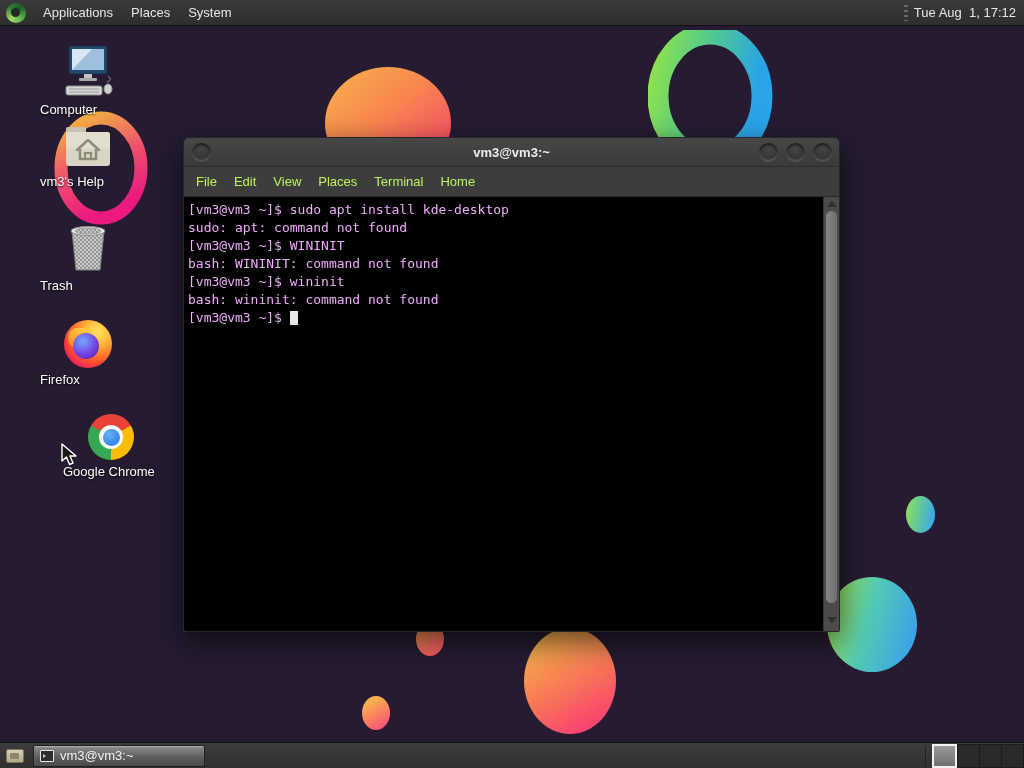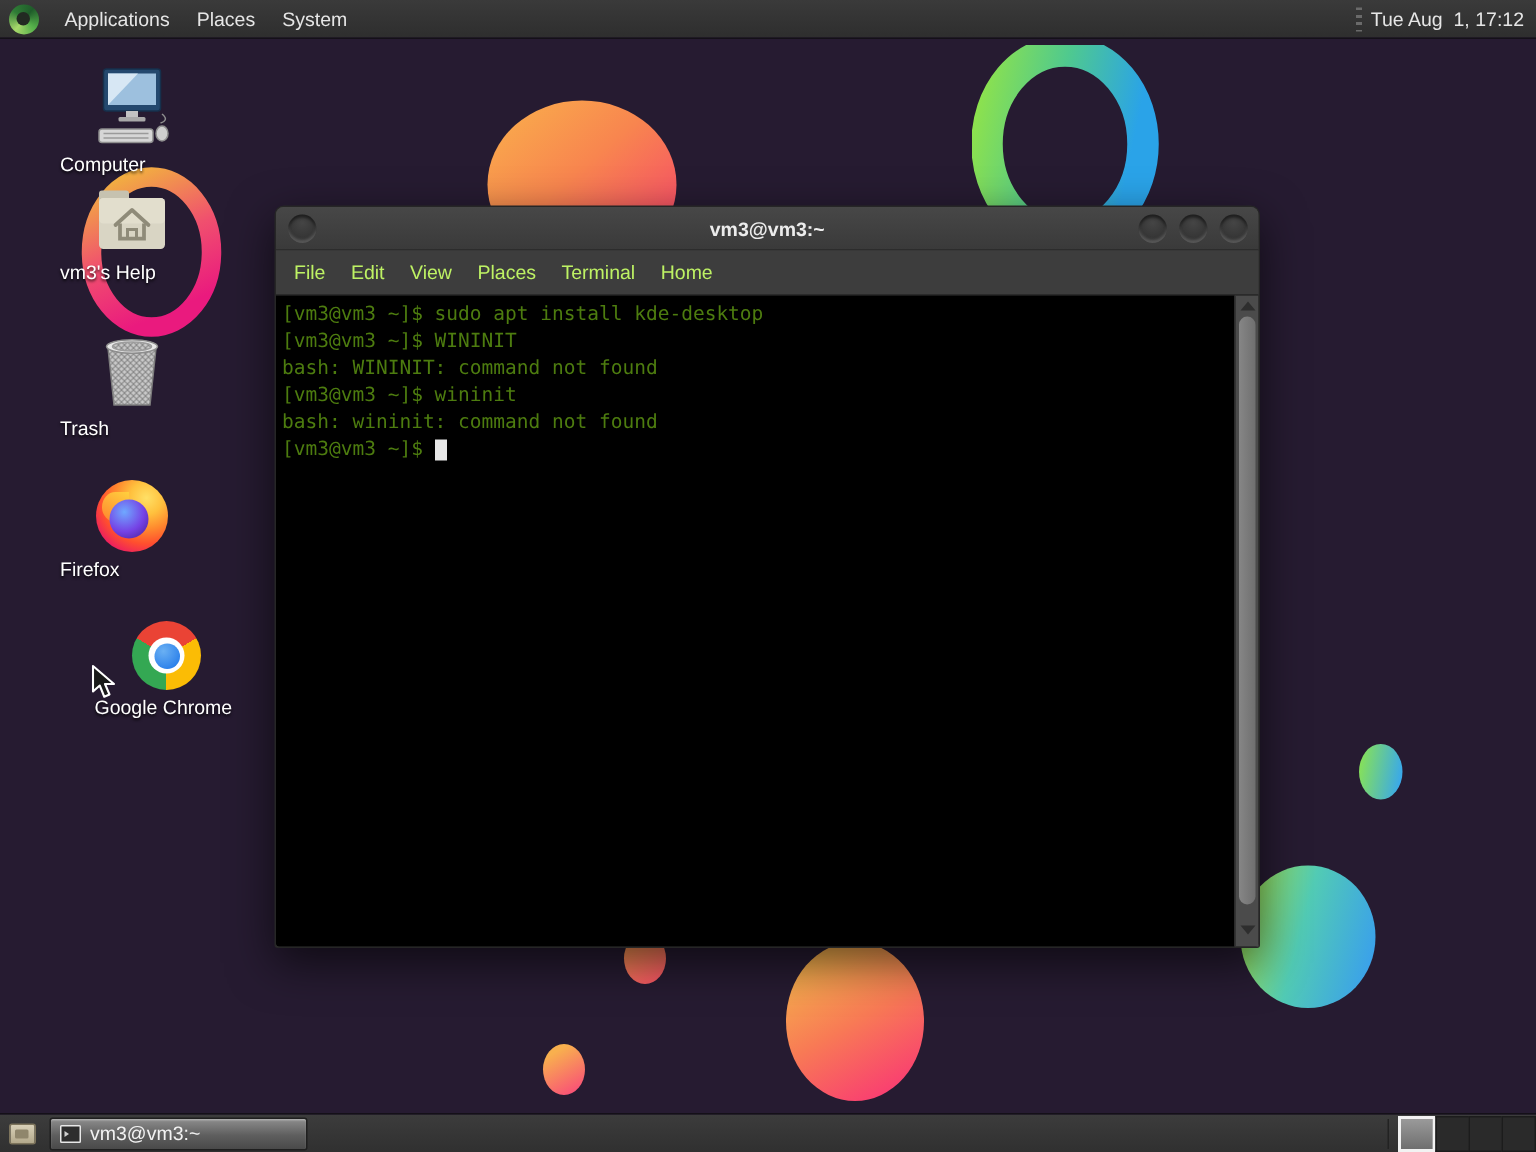--- a/index.html
+++ b/index.html
@@ -71,21 +71,21 @@
   .win-btn { width:19px; height:19px; border-radius:50%;
              background:radial-gradient(circle at 50% 30%,#454545,#2b2b2b);
              box-shadow:inset 0 -2px 2px rgba(160,160,160,.35), inset 0 2px 2px rgba(0,0,0,.5); }
   .win-btn.menu { margin-left:8px; }
   .btn-group { position:absolute; right:7px; display:flex; gap:8px; }
   .menubar { height:30px; background:#3d3d3d; display:flex; align-items:center; gap:17px;
              padding-left:12px; color:#bef264; font-size:13px; border-bottom:1px solid #2a2a2a; }
   .menubar span { cursor:default; }
   .term-body { flex:1; display:flex; background:#000; border-radius:0 0 2px 2px; }
   .term-screen { flex:1; padding:4px 2px 0 4px; font-family:"DejaVu Sans Mono", monospace;
-                 font-size:13px; line-height:18px; color:#4d7c0f; overflow:hidden; }
+                 font-size:13px; line-height:18px; color:#f0abfc; overflow:hidden; }
   .term-line { white-space:pre; }
   .cursor { display:inline-block; width:8px; height:14px; background:#e8e8e8; vertical-align:text-bottom; }
   .scrollbar { width:16px; background:#4b4b4b; position:relative; border-left:1px solid #333; }
   .sb-up, .sb-down { position:absolute; left:3px; width:0; height:0;
                      border-left:5px solid transparent; border-right:5px solid transparent; }
   .sb-up   { top:4px; border-bottom:6px solid #2e2e2e; }
   .sb-down { bottom:8px; border-top:6px solid #2e2e2e; }
   .sb-thumb { position:absolute; left:2px; top:14px; width:11px; height:392px; border-radius:6px;
               background:linear-gradient(90deg,#868686,#6f6f6f); }
 
@@ -221,20 +221,21 @@
     <span>File</span>
     <span>Edit</span>
     <span>View</span>
     <span>Places</span>
     <span>Terminal</span>
     <span>Home</span>
   </div>
   <div class="term-body">
     <div class="term-screen">
       <div class="term-line">[vm3@vm3 ~]$ sudo apt install kde-desktop</div>
+      <div class="term-line">sudo: apt: command not found</div>
       <div class="term-line">[vm3@vm3 ~]$ WININIT</div>
       <div class="term-line">bash: WININIT: command not found</div>
       <div class="term-line">[vm3@vm3 ~]$ wininit</div>
       <div class="term-line">bash: wininit: command not found</div>
       <div class="term-line"><span>[vm3@vm3 ~]$ </span><span class="cursor"></span></div>
     </div>
     <div class="scrollbar">
       <div class="sb-up"></div>
       <div class="sb-thumb"></div>
       <div class="sb-down"></div>

